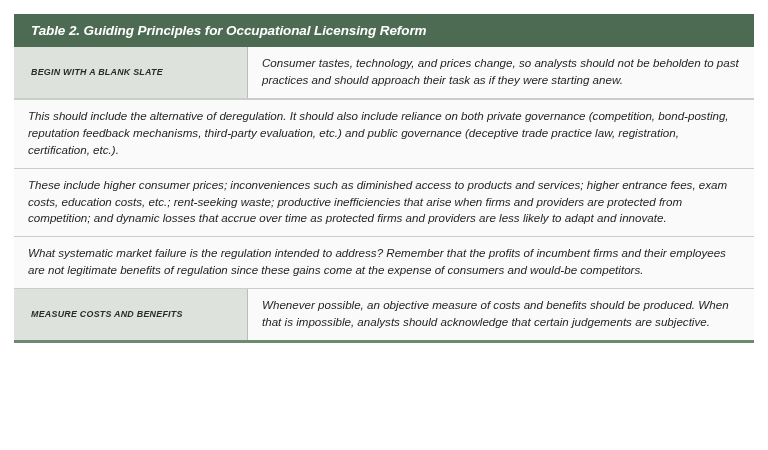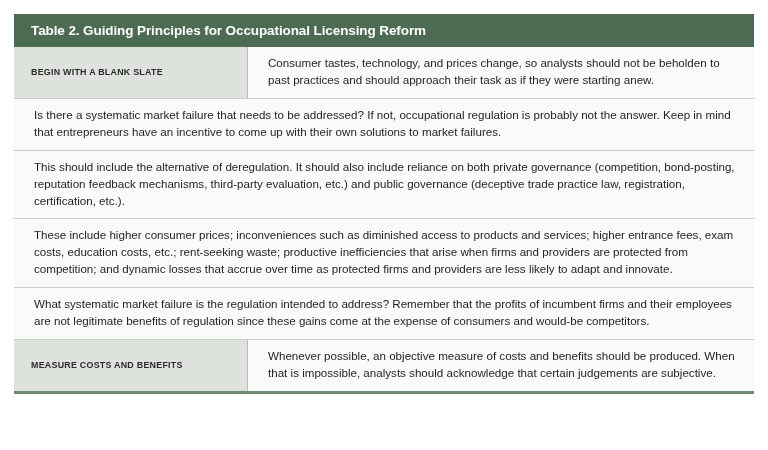--- a/index.html
+++ b/index.html
@@ -10,20 +10,21 @@
     background: #ffffff;
     font-family: "Liberation Sans", sans-serif;
     overflow: hidden;
   }
 
   #page {
     position: relative;
     width: 611px;
     height: 450px;
     background: #ffffff;
+    font-style: italic;
   }
 
   .table-wrap {
     position: absolute;
     left: 14px;
     top: 14px;
     width: 740px;
   }
 
   .table-header {
@@ -71,21 +72,20 @@
     letter-spacing: 0.25px;
     line-height: 1.45;
     text-transform: uppercase;
   }
 
   .cell-body {
     flex: 1;
     background: #fafafa;
     padding: 8px 13px 9px 14px;
     display: flex;
-    margin-left: 6px;
   }
 
   .cell-body-text {
     font-size: 11.6px;
     color: #1f1f1f;
     line-height: 1.46;
   }
 </style>
 </head>
 <body>
@@ -103,23 +103,20 @@
       <div class="row">
         <div class="cell-label">
           <span class="cell-label-text">BEGIN WITH A BLANK SLATE</span>
         </div>
         <div class="cell-body">
           <span class="cell-body-text">Consumer tastes, technology, and prices change, so analysts should not be beholden to past practices and should approach their task as if they were starting anew.</span>
         </div>
       </div>
 
       <div class="row">
-        <div class="cell-body">
-          <span class="cell-body-text">Is there a systematic market failure that needs to be addressed? If not, occupational regulation is probably not the answer. Keep in mind that entrepreneurs have an incentive to come up with their own solutions to market failures.</span>
-        </div>
       </div>
 
       <div class="row">
         <div class="cell-body">
           <span class="cell-body-text">This should include the alternative of deregulation. It should also include reliance on both private governance (competition, bond-posting, reputation feedback mechanisms, third-party evaluation, etc.) and public governance (deceptive trade practice law, registration, certification, etc.).</span>
         </div>
       </div>
 
       <div class="row">
         <div class="cell-body">

